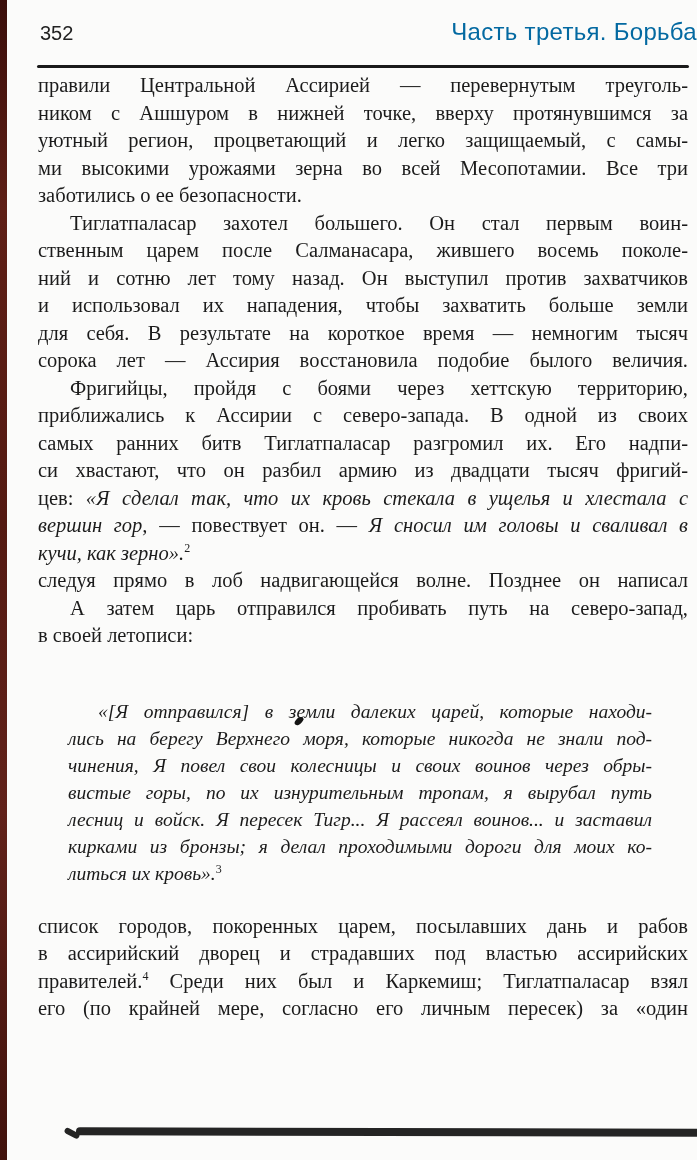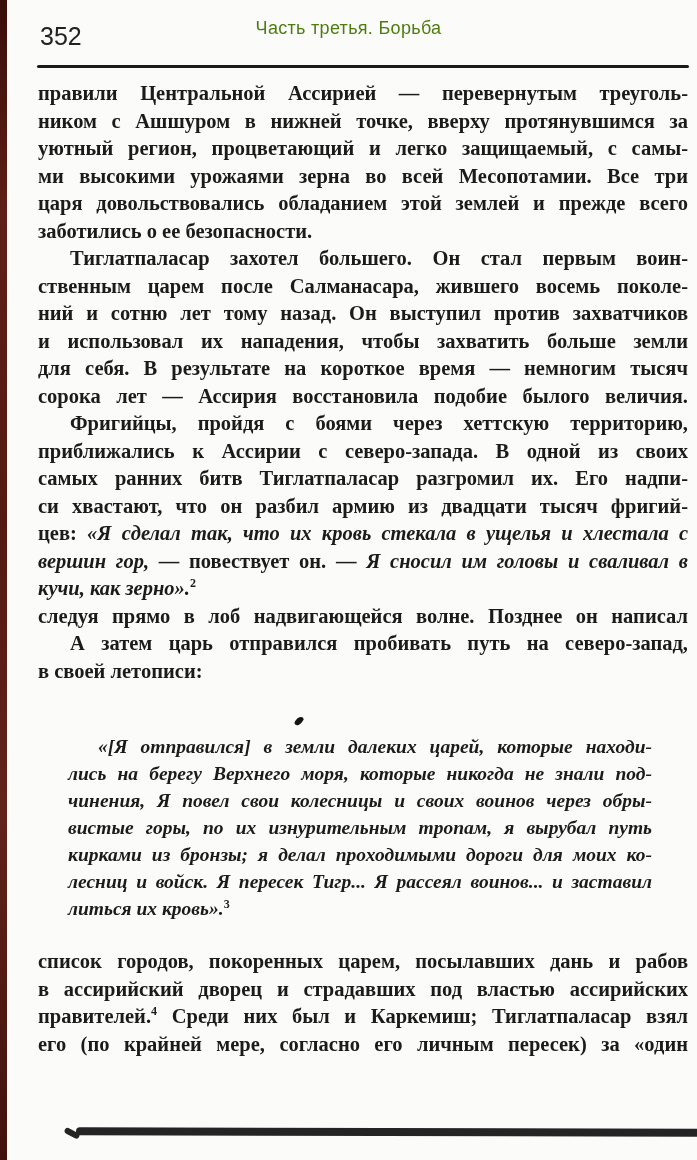--- a/index.html
+++ b/index.html
@@ -22,26 +22,26 @@
     transform:rotate(0.12deg);
   }
   .edge-bottom::before{
     content:"";position:absolute;left:-12px;top:3px;width:16px;height:6px;
     background:var(--bedge,#242424);
     transform:rotate(28deg);border-radius:3px;
   }
   
   .header{position:absolute;top:18px;left:0;width:697px;height:34px;
     font-family:"Liberation Sans", sans-serif;}
-  .page-num{position:absolute;left:40px;top:4px;font-size:25px;color:#222;}
-  .run-head{width:100%;text-align:center;font-size:18px;letter-spacing:.3px;color:#4d7c0f;}
+  .page-num{position:absolute;left:40px;top:4px;font-size:20px;color:#222;}
+  .run-head{width:100%;text-align:right;font-size:24px;letter-spacing:.3px;color:#0369a1;}
   .rule{position:absolute;top:65px;left:37px;width:652px;height:3px;
     background:#1a1a1a;border-radius:2px;}
   
-  .text-block{position:absolute;top:80px;left:38px;width:650px;font-size:20.5px;font-weight:bold;}
+  .text-block{position:absolute;top:72px;left:38px;width:650px;font-size:20.5px;}
   .line{text-align:justify;text-align-last:justify;height:27.5px;line-height:27.5px;}
   .line.end{text-align-last:left;}
   .line.ind{text-indent:32px;}
   .it{font-style:italic;margin-top:13px;}
   sup{font-size:12px;font-style:normal;line-height:0;}
   .para.quote{margin:23px 36px 26px 30px;font-size:19.5px;font-style:italic;}
   .para.quote .line{height:27px;line-height:27px;}
   .para.quote .line.ind{text-indent:30px;margin-top:48px;}
   .ink-speck{position:absolute;left:296px;top:716px;width:6px;height:10px;
     background:#141414;border-radius:70% 30% 60% 40%;transform:rotate(38deg);}
@@ -57,21 +57,20 @@
 </div>
 
 <div class="rule"></div>
 
 <div class="text-block">
     <div class="para body">
       <div class="line"><span>правили Центральной Ассирией — перевернутым треуголь-</span></div>
       <div class="line"><span>ником с Ашшуром в нижней точке, вверху протянувшимся за</span></div>
       <div class="line"><span>уютный регион, процветающий и легко защищаемый, с самы-</span></div>
       <div class="line"><span>ми высокими урожаями зерна во всей Месопотамии. Все три</span></div>
-      <div class="line"><span>царя довольствовались обладанием этой землей и прежде всего</span></div>
       <div class="line end"><span>заботились о ее безопасности.</span></div>
     </div>
     <div class="para body">
       <div class="line ind"><span>Тиглатпаласар захотел большего. Он стал первым воин-</span></div>
       <div class="line"><span>ственным царем после Салманасара, жившего восемь поколе-</span></div>
       <div class="line"><span>ний и сотню лет тому назад. Он выступил против захватчиков</span></div>
       <div class="line"><span>и использовал их нападения, чтобы захватить больше земли</span></div>
       <div class="line"><span>для себя. В результате на короткое время — немногим тысяч</span></div>
       <div class="line"><span>сорока лет — Ассирия восстановила подобие былого величия.</span></div>
     </div>
@@ -87,22 +86,22 @@
     <div class="para body">
       <div class="line"><span>следуя прямо в лоб надвигающейся волне. Позднее он написал</span></div>
       <div class="line ind"><span>А затем царь отправился пробивать путь на северо-запад,</span></div>
       <div class="line end"><span>в своей летописи:</span></div>
     </div>
     <div class="para quote">
       <div class="line ind"><span>«[Я отправился] в земли далеких царей, которые находи-</span></div>
       <div class="line"><span>лись на берегу Верхнего моря, которые никогда не знали под-</span></div>
       <div class="line"><span>чинения, Я повел свои колесницы и своих воинов через обры-</span></div>
       <div class="line"><span>вистые горы, по их изнурительным тропам, я вырубал путь</span></div>
+      <div class="line"><span>лесниц и войск. Я пересек Тигр... Я рассеял воинов... и заставил</span></div>
       <div class="line"><span>кирками из бронзы; я делал проходимыми дороги для моих ко-</span></div>
-      <div class="line"><span>лесниц и войск. Я пересек Тигр... Я рассеял воинов... и заставил</span></div>
       <div class="line end"><span>литься их кровь».</span><sup>3</sup></div>
     </div>
     <div class="para body">
       <div class="line"><span>список городов, покоренных царем, посылавших дань и рабов</span></div>
       <div class="line"><span>в ассирийский дворец и страдавших под властью ассирийских</span></div>
       <div class="line"><span>правителей.</span><sup>4</sup><span> Среди них был и Каркемиш; Тиглатпаласар взял</span></div>
       <div class="line"><span>его (по крайней мере, согласно его личным пересек) за «один</span></div>
     </div>
   </div>
 

